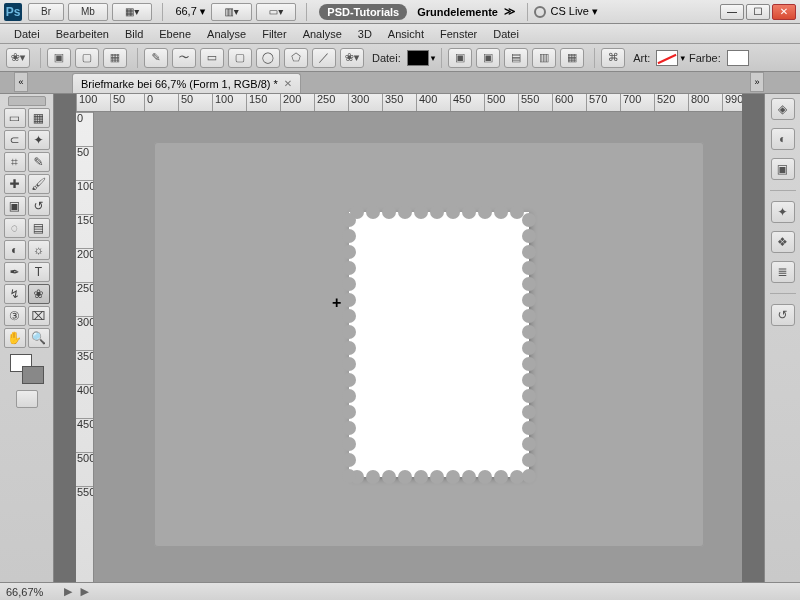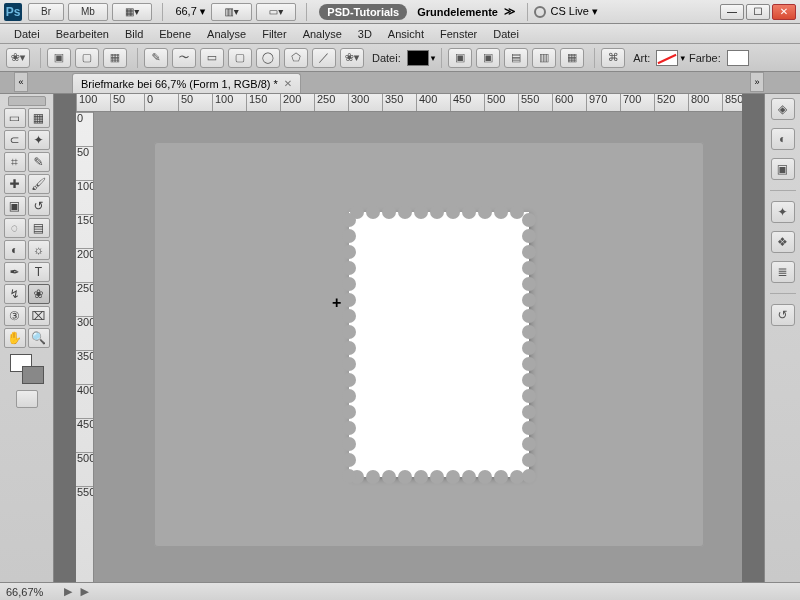--- a/index.html
+++ b/index.html
@@ -193,21 +193,21 @@
     <div class="colors">
       <div class="fg"></div>
       <div class="bg"></div>
     </div>
     <div class="qm"></div>
   </div>
 
   <div class="darkcol"></div>
 
   <div class="canvas-wrap">
-    <div class="hruler" id="hruler"><span>100</span><span>50</span><span>0</span><span>50</span><span>100</span><span>150</span><span>200</span><span>250</span><span>300</span><span>350</span><span>400</span><span>450</span><span>500</span><span>550</span><span>600</span><span>970</span><span>700</span><span>520</span><span>800</span><span>850</span></div>
+    <div class="hruler" id="hruler"><span>100</span><span>50</span><span>0</span><span>50</span><span>100</span><span>150</span><span>200</span><span>250</span><span>300</span><span>350</span><span>400</span><span>450</span><span>500</span><span>550</span><span>600</span><span>570</span><span>700</span><span>520</span><span>800</span><span>990</span></div>
     <div class="vruler" id="vruler">
         <span>0</span>
         <span>50</span>
         <span>100</span>
         <span>150</span>
         <span>200</span>
         <span>250</span>
         <span>300</span>
         <span>350</span>
         <span>400</span>

